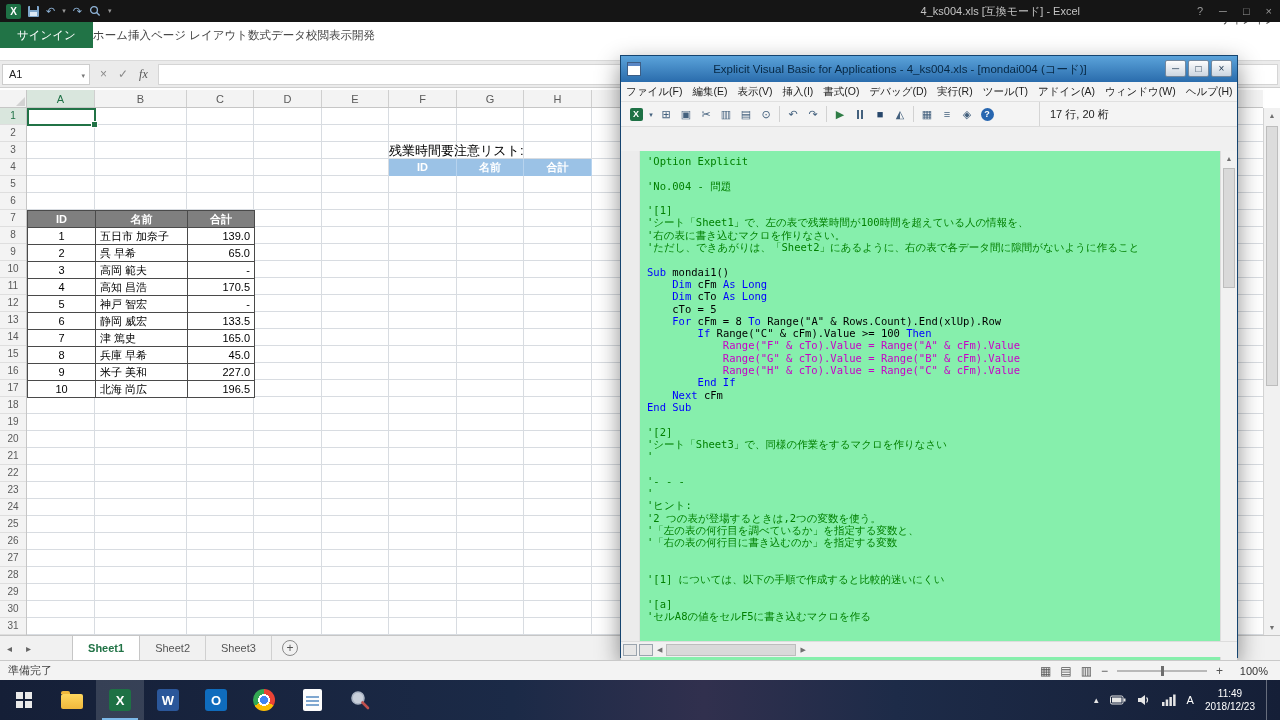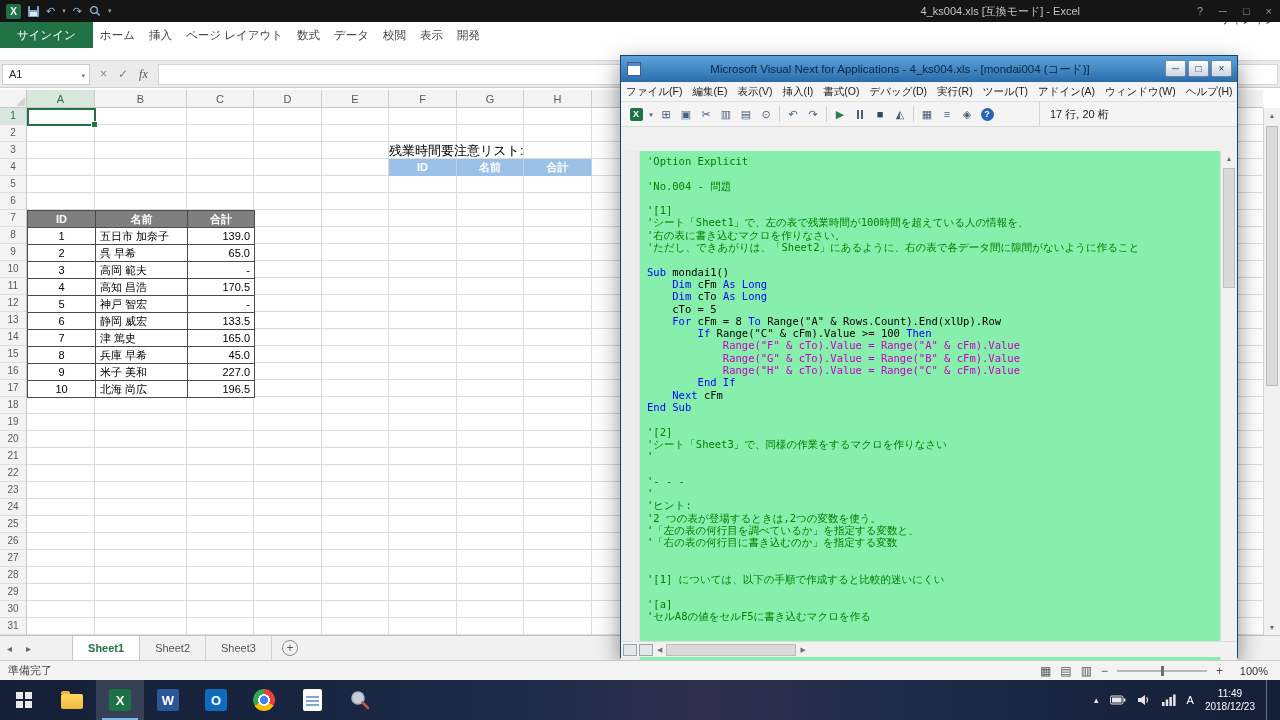--- a/index.html
+++ b/index.html
@@ -15,21 +15,21 @@
   .qat-glyph{font-size:11px;color:#8fb4d8;line-height:1}
   .qat-caret{font-size:7px;color:#9a9a9a}
   .floppy{width:11px;height:11px;background:#7fa7cc;border-radius:1px;position:relative}
   .floppy:before{content:"";position:absolute;left:2px;top:0;width:7px;height:4px;background:#151515}
   .floppy:after{content:"";position:absolute;left:2px;bottom:1px;width:7px;height:4px;background:#dce9f5}
   .xl-title{position:absolute;left:200px;right:200px;text-align:right;font-size:11px;color:#c4c4c4;white-space:nowrap;overflow:hidden}
   .xl-winbtns{position:absolute;right:8px;top:0;height:22px;display:flex;align-items:center;gap:16px;font-size:11px;color:#9a9a9a}
   .xl-winbtns span{cursor:default}
 
   .xl-tabrow{position:absolute;left:0;top:22px;right:0;height:26px;background:#fff;display:flex;align-items:stretch}
-  .xl-tab{display:flex;align-items:center;padding:0 7px;font-size:11.5px;color:#444;white-space:nowrap}
+  .xl-tab{display:flex;align-items:center;padding:0 0;font-size:11.5px;color:#444;white-space:nowrap}
   .xl-tab.file{background:#217346;color:#fff;padding:0 17px}
   .signin{position:absolute;right:4px;top:6px;height:26px;display:flex;align-items:center;font-size:11px;color:#444}
 
   .xl-formula{position:absolute;left:0;top:60px;right:0;height:28px;background:#ebebeb;border-top:1px solid #dadada;border-bottom:1px solid #cfcfcf;display:flex;align-items:center}
   .name-box{width:88px;height:21px;margin-left:2px;background:#fff;border:1px solid #cdcdcd;display:flex;align-items:center;font-size:11px;color:#222;padding-left:6px;position:relative}
   .nb-caret{position:absolute;right:4px;top:7px;font-size:7px;color:#777}
   .fx-area{display:flex;align-items:center;gap:11px;padding:0 10px;height:100%;font-size:12px;color:#8a8a8a}
   .fx-area .fx{font-family:"Liberation Serif",serif;font-style:italic;font-size:12px;color:#555}
   .formula-input{flex:1;height:21px;background:#fff;border:1px solid #d5d5d5;margin-right:2px}
 
@@ -333,21 +333,21 @@
           </span>
         <span class="zoomsign">+</span>
         <span class="zoompct">100%</span>
       </div>
     </div>
   </div>
 
   <div class="vbe">
     <div class="vbe-titlebar">
       <span class="vbe-doc-icon"></span>
-      <div class="vbe-title">Microsoft Visual Next for Applications - 4_ks004.xls - [mondai004 (コード)]</div>
+      <div class="vbe-title">Explicit Visual Basic for Applications - 4_ks004.xls - [mondai004 (コード)]</div>
       <div class="vbe-winbtns">
         <span>─</span>
         <span>□</span>
         <span>×</span>
       </div>
     </div>
 
     <div class="vbe-menubar" id="vbeMenus">
         <span class="vbe-menu">ファイル(F)</span>
         <span class="vbe-menu">編集(E)</span>

